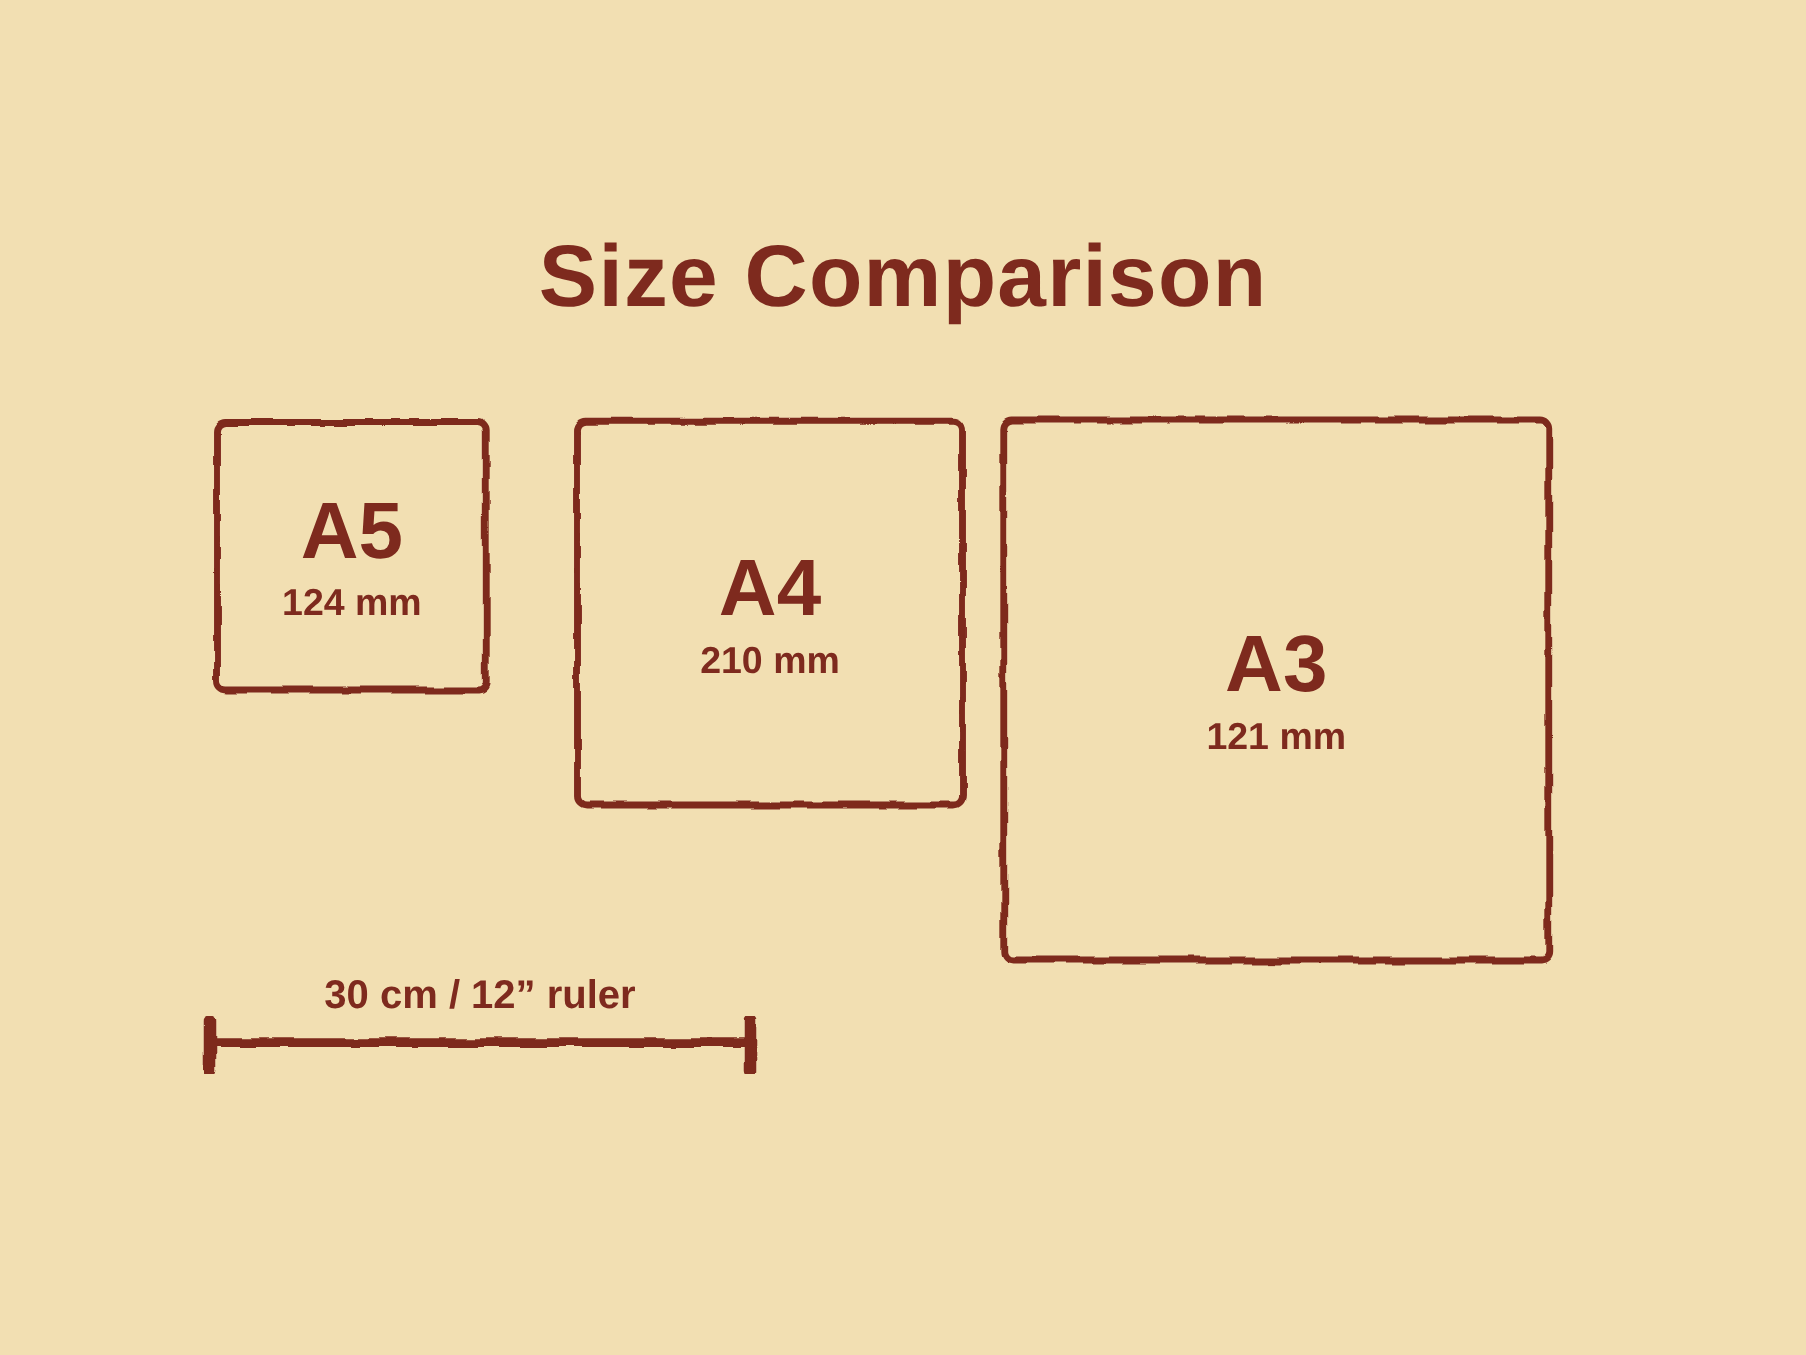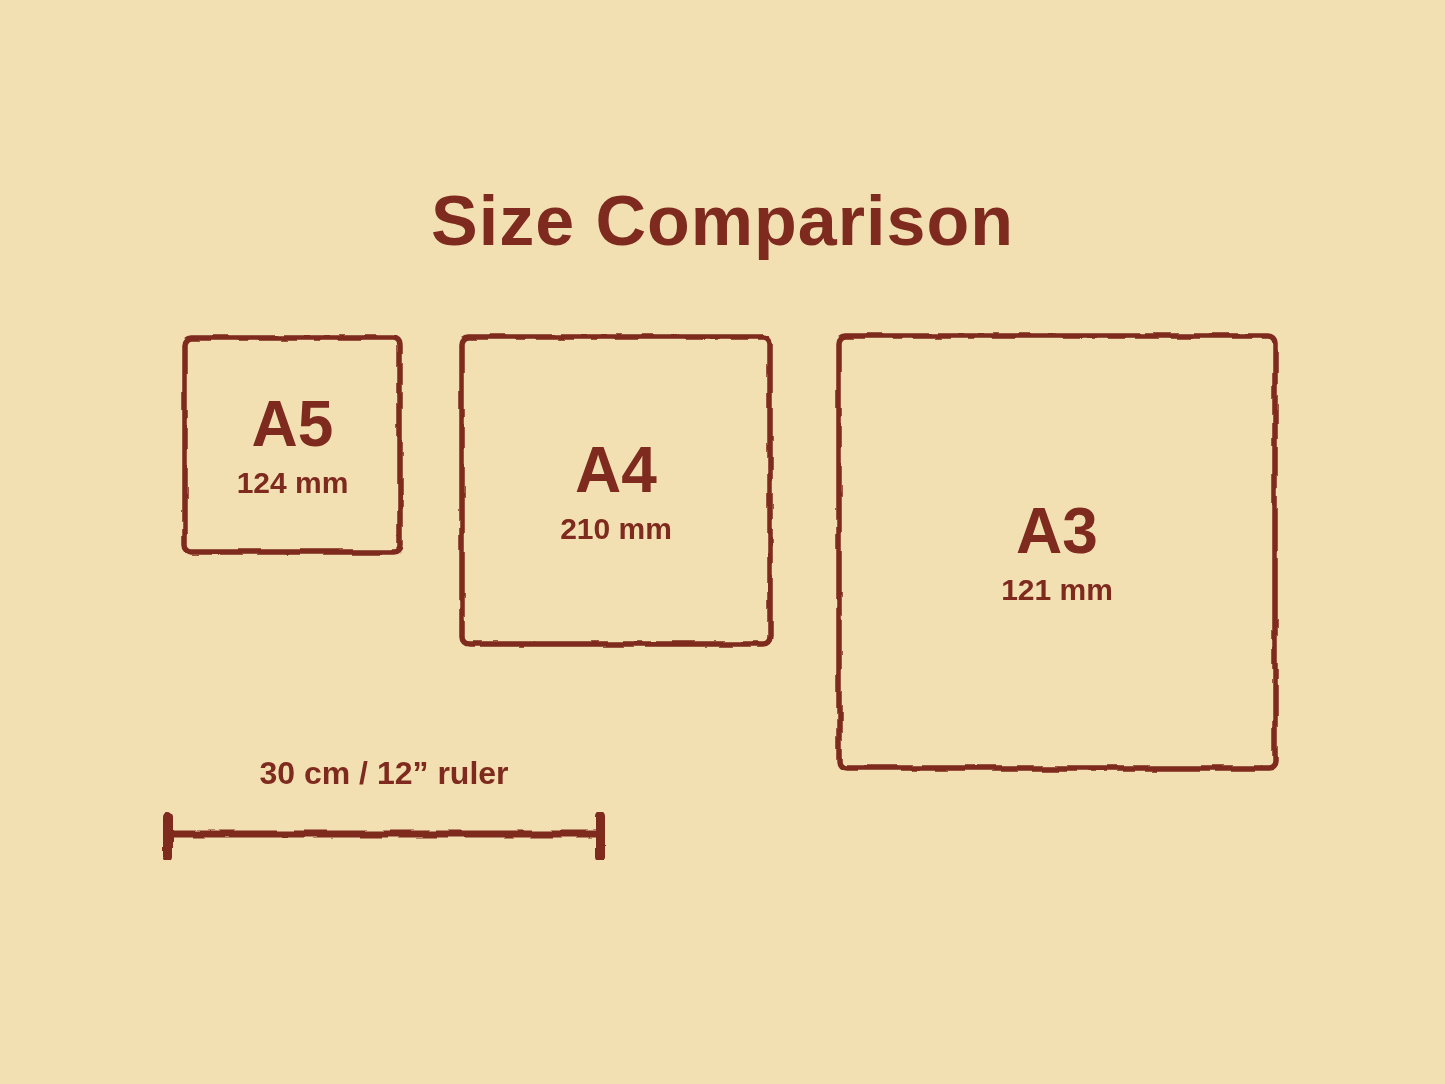--- a/index.html
+++ b/index.html
@@ -28,23 +28,23 @@
     letter-spacing: 1px;
     line-height: 1.1;
   }
   .size-box {
     position: absolute;
     display: flex;
     flex-direction: column;
     align-items: center;
     justify-content: center;
   }
-  .box-a5 { left: 180px; top: 333px; width: 225px; height: 224px; }
+  .box-a5 { left: 169px; top: 333px; width: 225px; height: 224px; }
   .box-a4 { left: 457px; top: 332px; width: 318px; height: 317px; }
-  .box-a3 { left: 834px; top: 331px; width: 446px; height: 442px; }
+  .box-a3 { left: 798px; top: 331px; width: 446px; height: 442px; }
   .frame {
     position: absolute;
     left: 0; top: 0;
     width: 100%; height: 100%;
   }
   .label-stack {
     position: relative;
     display: flex;
     flex-direction: column;
     align-items: center;
@@ -56,21 +56,21 @@
     line-height: 1;
   }
   .size-dim {
     font-size: 30px;
     font-weight: bold;
     line-height: 1;
   }
   .ruler-label {
     position: absolute;
     left: 160px;
-    top: 757px;
+    top: 779px;
     width: 448px;
     text-align: center;
     font-size: 32px;
     font-weight: bold;
     line-height: 1;
   }
   .ruler-svg {
     position: absolute;
     left: 158px;
     top: 806px;

